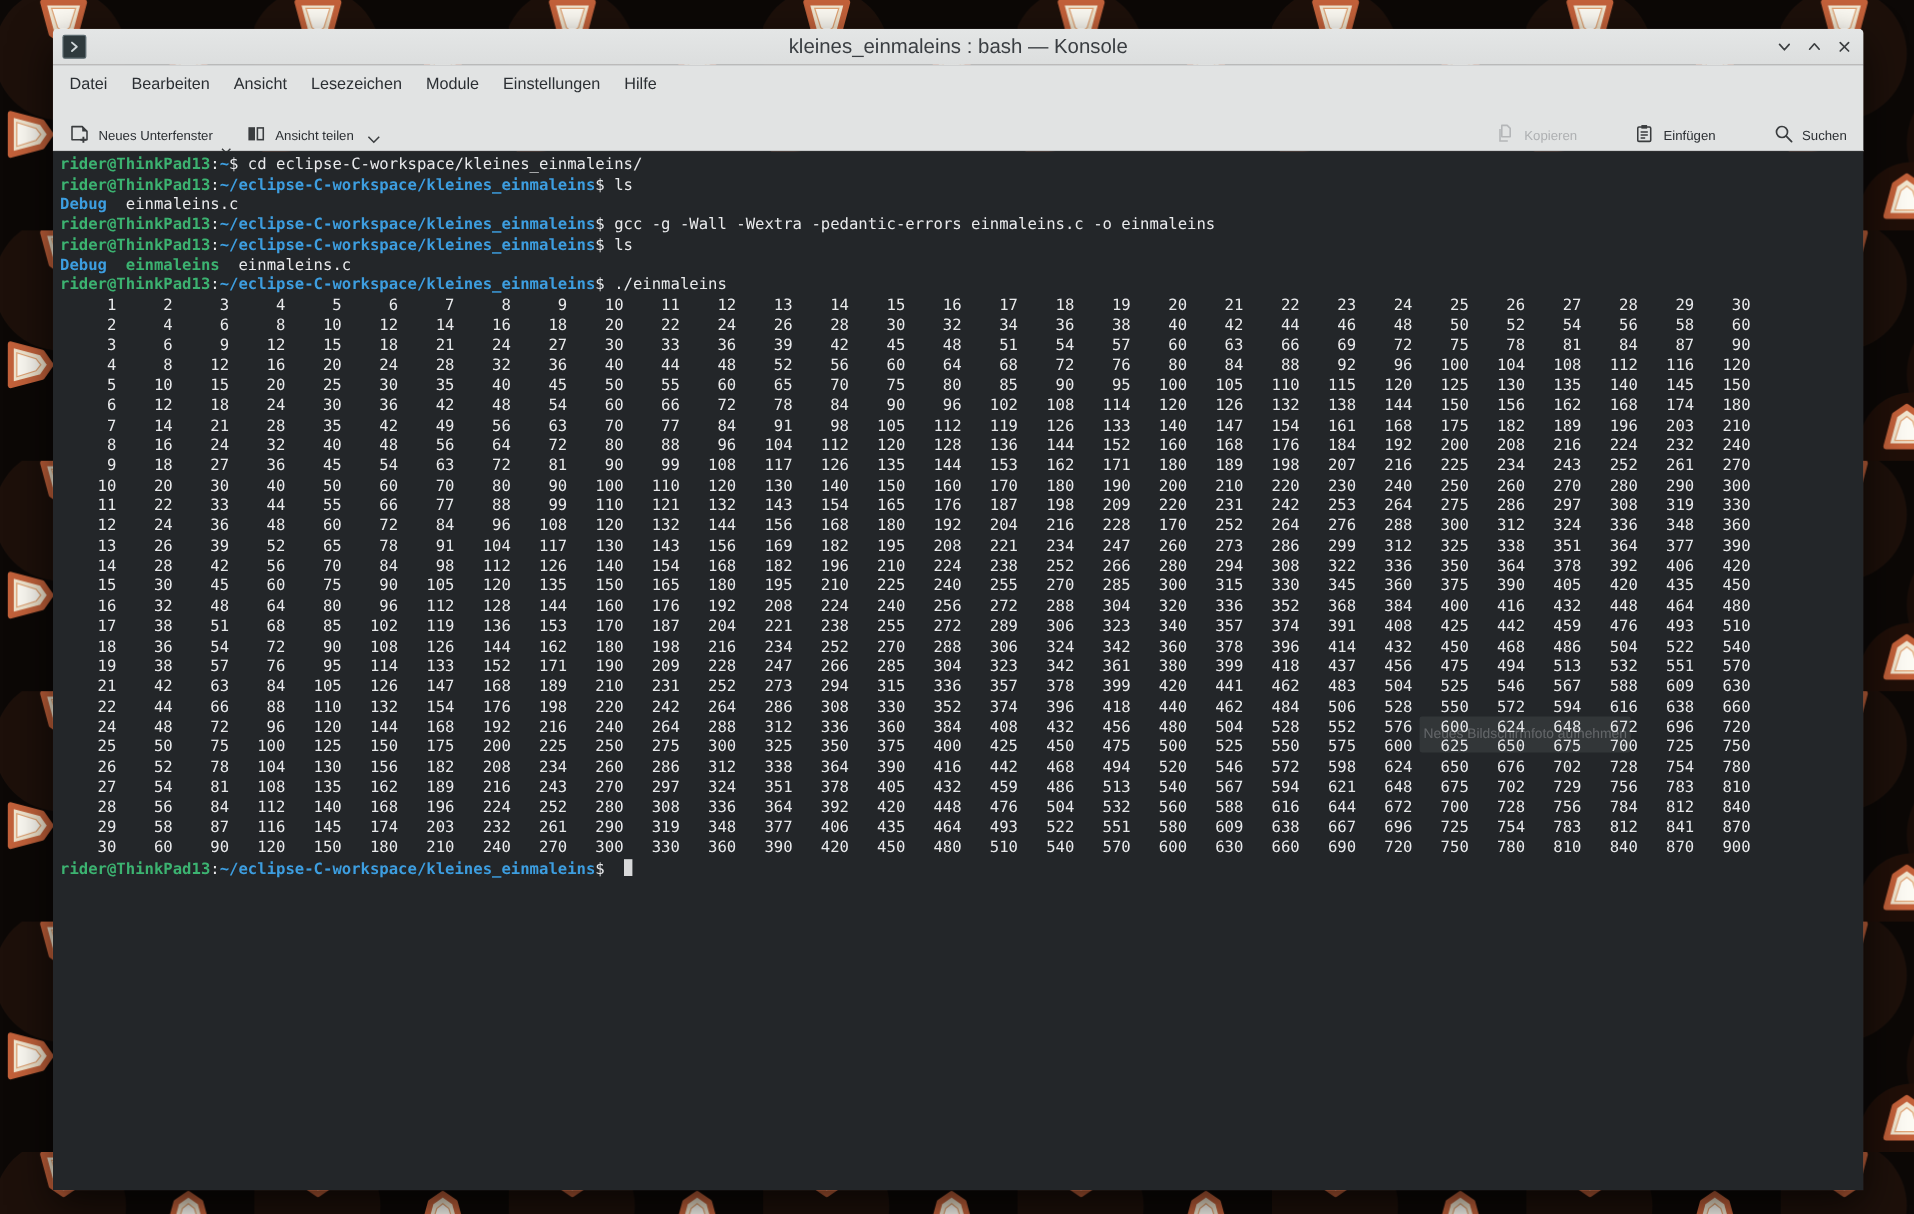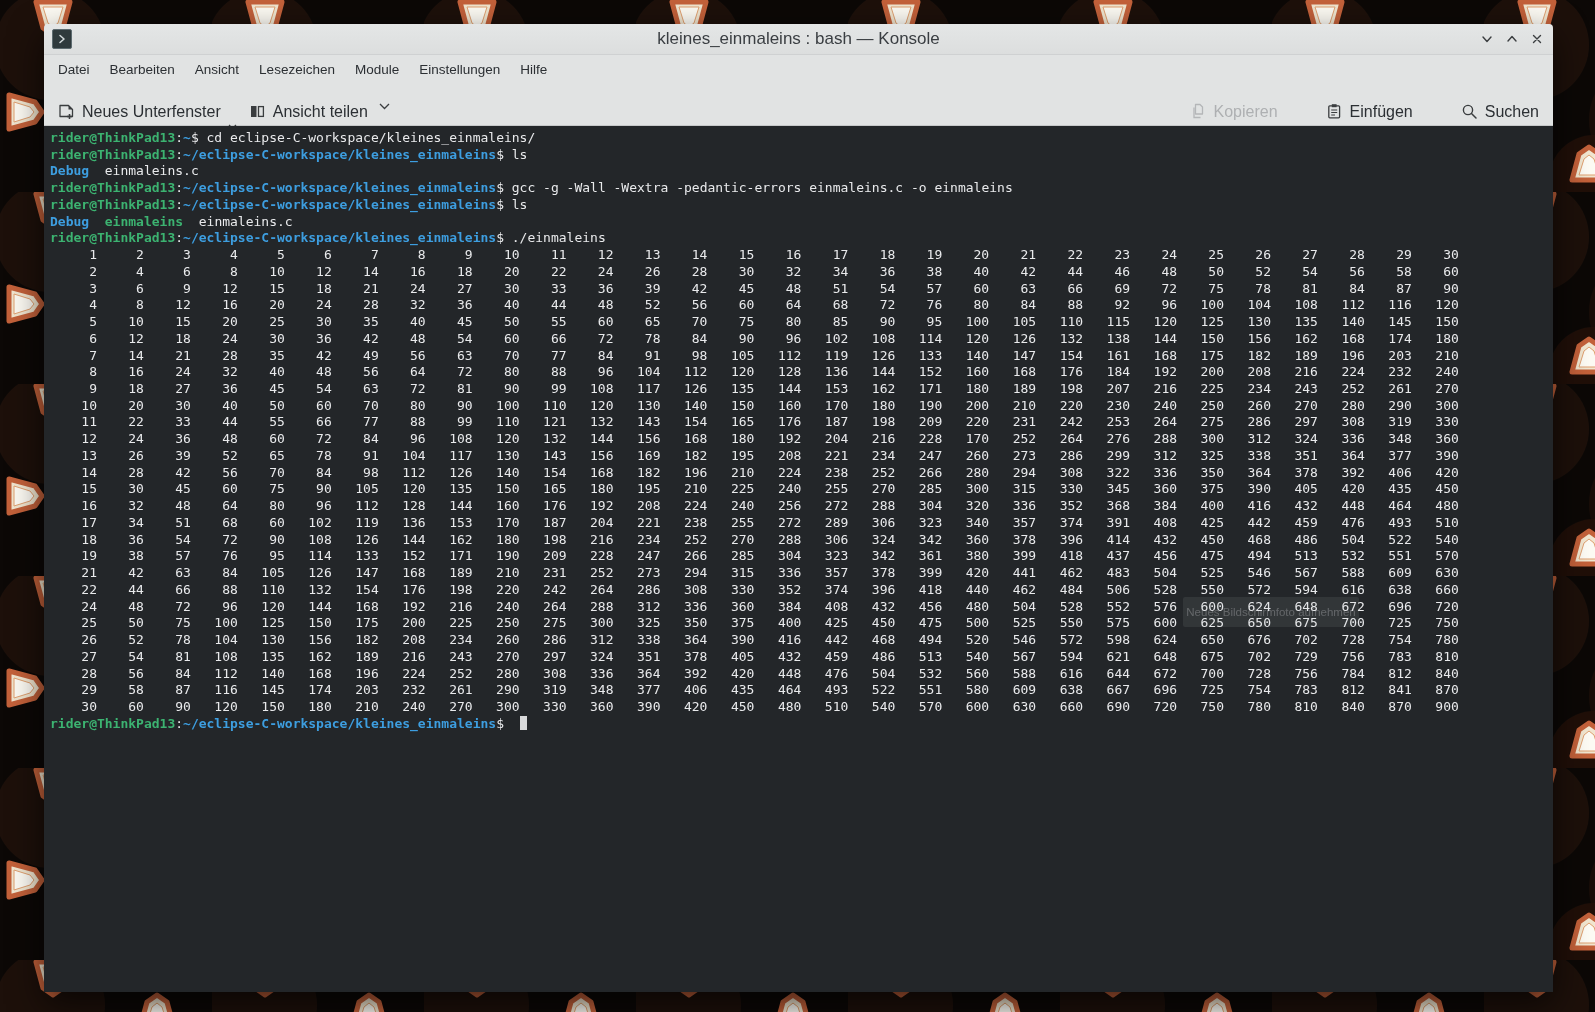--- a/index.html
+++ b/index.html
@@ -22,21 +22,21 @@
   .win-btn{width:16px;height:16px;display:flex;align-items:center;justify-content:center;cursor:pointer;}
 
   .menubar{height:30px;background:#e1e3e3;display:flex;align-items:center;
            padding-left:4px;flex:0 0 auto;}
   .menu-item{padding:0 10px;font-size:13.5px;color:#2b2f33;line-height:30px;cursor:default;}
 
   .toolbar{height:40px;background:#e1e3e3;border-bottom:1px solid #c6c8c9;
            display:flex;align-items:center;padding:0 14px;flex:0 0 auto;}
   .tb-left{display:flex;align-items:center;gap:28px;}
   .tb-right{margin-left:auto;display:flex;align-items:center;gap:48px;}
-  .tb-btn{display:flex;align-items:flex-start;gap:7px;font-size:16px;color:#2b2f33;position:relative;cursor:pointer;margin-top:13px;}
+  .tb-btn{display:flex;align-items:flex-end;gap:7px;font-size:11px;color:#2b2f33;position:relative;cursor:pointer;margin-top:13px;}
   .tb-btn.disabled{color:#aeb0b2;cursor:default;}
   .tb-sub-chevron{position:absolute;right:-16px;bottom:-9px;}
   .tb-chevron{margin-left:4px;display:flex;align-items:center;}
 
   
   .terminal{flex:1 1 auto;background:var(--term-bg,#232629);position:relative;
             padding:4px 0 0 6px;overflow:hidden;cursor:text;}
   .term-line{font-family:"DejaVu Sans Mono",monospace;font-size:13px;
              line-height:16.73px;white-space:pre;color:var(--tfg,#e9eaec);}
   .tf{color:var(--tfg,#e9eaec);}
@@ -197,21 +197,21 @@
           <div class="term-line">     7    14    21    28    35    42    49    56    63    70    77    84    91    98   105   112   119   126   133   140   147   154   161   168   175   182   189   196   203   210</div>
           <div class="term-line">     8    16    24    32    40    48    56    64    72    80    88    96   104   112   120   128   136   144   152   160   168   176   184   192   200   208   216   224   232   240</div>
           <div class="term-line">     9    18    27    36    45    54    63    72    81    90    99   108   117   126   135   144   153   162   171   180   189   198   207   216   225   234   243   252   261   270</div>
           <div class="term-line">    10    20    30    40    50    60    70    80    90   100   110   120   130   140   150   160   170   180   190   200   210   220   230   240   250   260   270   280   290   300</div>
           <div class="term-line">    11    22    33    44    55    66    77    88    99   110   121   132   143   154   165   176   187   198   209   220   231   242   253   264   275   286   297   308   319   330</div>
           <div class="term-line">    12    24    36    48    60    72    84    96   108   120   132   144   156   168   180   192   204   216   228   170   252   264   276   288   300   312   324   336   348   360</div>
           <div class="term-line">    13    26    39    52    65    78    91   104   117   130   143   156   169   182   195   208   221   234   247   260   273   286   299   312   325   338   351   364   377   390</div>
           <div class="term-line">    14    28    42    56    70    84    98   112   126   140   154   168   182   196   210   224   238   252   266   280   294   308   322   336   350   364   378   392   406   420</div>
           <div class="term-line">    15    30    45    60    75    90   105   120   135   150   165   180   195   210   225   240   255   270   285   300   315   330   345   360   375   390   405   420   435   450</div>
           <div class="term-line">    16    32    48    64    80    96   112   128   144   160   176   192   208   224   240   256   272   288   304   320   336   352   368   384   400   416   432   448   464   480</div>
-          <div class="term-line">    17    34    51    68    60   102   119   136   153   170   187   204   221   238   255   272   289   306   323   340   357   374   391   408   425   442   459   476   493   510</div>
+          <div class="term-line">    17    38    51    68    85   102   119   136   153   170   187   204   221   238   255   272   289   306   323   340   357   374   391   408   425   442   459   476   493   510</div>
           <div class="term-line">    18    36    54    72    90   108   126   144   162   180   198   216   234   252   270   288   306   324   342   360   378   396   414   432   450   468   486   504   522   540</div>
           <div class="term-line">    19    38    57    76    95   114   133   152   171   190   209   228   247   266   285   304   323   342   361   380   399   418   437   456   475   494   513   532   551   570</div>
           <div class="term-line">    21    42    63    84   105   126   147   168   189   210   231   252   273   294   315   336   357   378   399   420   441   462   483   504   525   546   567   588   609   630</div>
           <div class="term-line">    22    44    66    88   110   132   154   176   198   220   242   264   286   308   330   352   374   396   418   440   462   484   506   528   550   572   594   616   638   660</div>
           <div class="term-line">    24    48    72    96   120   144   168   192   216   240   264   288   312   336   360   384   408   432   456   480   504   528   552   576   600   624   648   672   696   720</div>
           <div class="term-line">    25    50    75   100   125   150   175   200   225   250   275   300   325   350   375   400   425   450   475   500   525   550   575   600   625   650   675   700   725   750</div>
           <div class="term-line">    26    52    78   104   130   156   182   208   234   260   286   312   338   364   390   416   442   468   494   520   546   572   598   624   650   676   702   728   754   780</div>
           <div class="term-line">    27    54    81   108   135   162   189   216   243   270   297   324   351   378   405   432   459   486   513   540   567   594   621   648   675   702   729   756   783   810</div>
           <div class="term-line">    28    56    84   112   140   168   196   224   252   280   308   336   364   392   420   448   476   504   532   560   588   616   644   672   700   728   756   784   812   840</div>
           <div class="term-line">    29    58    87   116   145   174   203   232   261   290   319   348   377   406   435   464   493   522   551   580   609   638   667   696   725   754   783   812   841   870</div>

